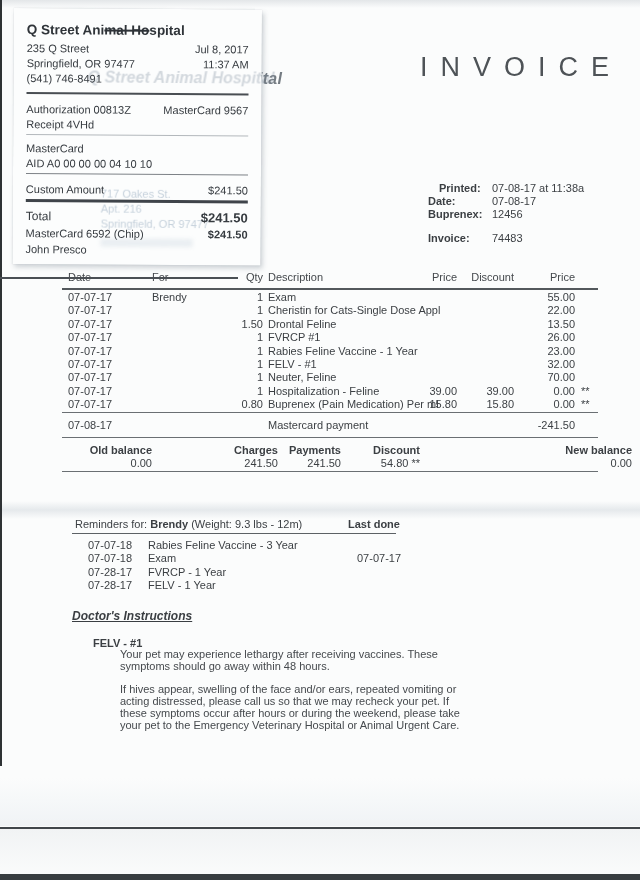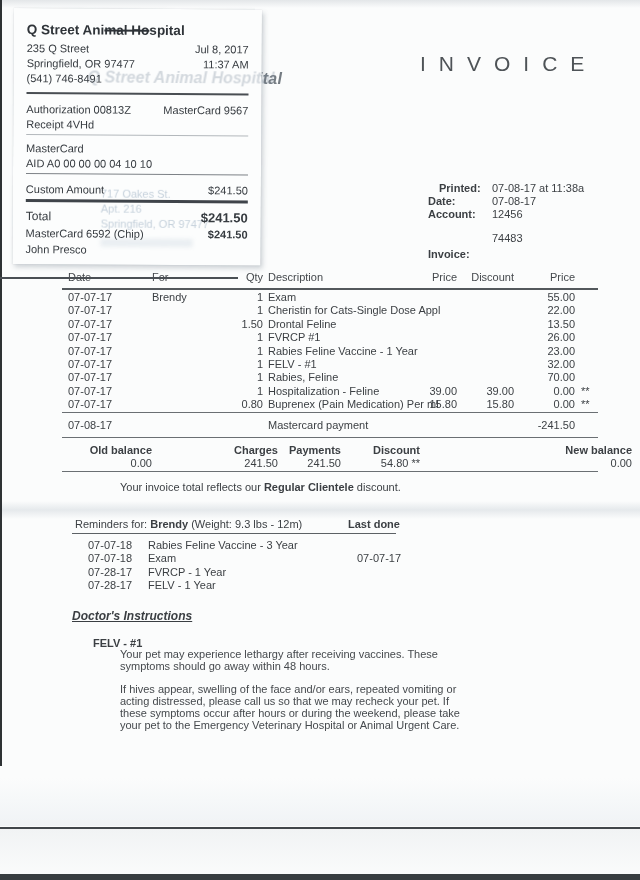--- a/index.html
+++ b/index.html
@@ -33,21 +33,21 @@
   .strike{text-decoration:line-through;text-decoration-thickness:1.5px;}
   .r-hr-dark{top:84px;height:2px;background:#494e53;}
   .r-hr-thin{top:126px;height:1px;background:#b3b8bc;}
   .r-hr-med{top:165px;height:1px;background:#7d8287;}
   .r-hr-thick{top:191px;height:3px;background:#3f444a;}
   .r-total-label{font-size:12px;}
   .r-total-val{font-size:13px;font-weight:bold;}
   .r-chip-val{font-weight:bold;}
 
   
-  .inv-title{left:420px;top:52px;font-size:21px;font-weight:400;letter-spacing:13px;color:#4e5357;white-space:nowrap;}
+  .inv-title{left:420px;top:52px;font-size:27px;font-weight:400;letter-spacing:13px;color:#4e5357;white-space:nowrap;}
   .meta-label{left:428px;font-weight:bold;font-size:11px;}
   .meta-value{left:492px;font-size:11px;}
   .thead{left:60px;top:271px;width:540px;height:14px;font-size:11px;color:#44484c;}
   .items{left:60px;top:291px;width:540px;}
   .payrow{left:60px;top:419px;width:540px;height:13px;font-size:11px;}
   .tr{position:relative;height:13.4px;font-size:11px;}
   .td{position:absolute;white-space:nowrap;}
   .c-date{left:8px;}
   .c-for{left:92px;}
   .c-qty{left:145px;width:58px;text-align:right;}
@@ -136,23 +136,23 @@
     <div class="r" style="top:219px;"><span>MasterCard 6592 (Chip)</span><span class="rt r-chip-val">$241.50</span></div>
     <div class="r" style="top:235px;">John Presco</div>
   </div>
 
   <div class="abs inv-title">INVOICE</div>
 
   <div class="abs meta-label" style="top:182px;margin-left:11px;">Printed:</div>
   <div class="abs meta-value" style="top:182px;">07-08-17 at 11:38a</div>
   <div class="abs meta-label" style="top:195px;">Date:</div>
   <div class="abs meta-value" style="top:195px;">07-08-17</div>
-  <div class="abs meta-label" style="top:208px;">Account:</div>
+  <div class="abs meta-label" style="top:208px;">Buprenex:</div>
   <div class="abs meta-value" style="top:208px;">12456</div>
-  <div class="abs meta-label" style="top:248px;">Invoice:</div>
+  <div class="abs meta-label" style="top:232px;">Invoice:</div>
   <div class="abs meta-value" style="top:232px;">74483</div>
 
   <div class="abs strike-line"></div>
 
   <div class="abs thead">
     <span class="td c-date">Date</span>
     <span class="td c-for">For</span>
     <span class="td c-qty">Qty</span>
     <span class="td c-desc">Description</span>
     <span class="td c-price">Price</span>
@@ -226,21 +226,21 @@
         <span class="td c-price"></span>
         <span class="td c-disc"></span>
         <span class="td c-amt">32.00</span>
         <span class="td c-note"></span>
       </div>
 
       <div class="tr">
         <span class="td c-date">07-07-17</span>
         <span class="td c-for"></span>
         <span class="td c-qty">1</span>
-        <span class="td c-desc">Rabies, Feline</span>
+        <span class="td c-desc">Neuter, Feline</span>
         <span class="td c-price"></span>
         <span class="td c-disc"></span>
         <span class="td c-amt">70.00</span>
         <span class="td c-note"></span>
       </div>
 
       <div class="tr">
         <span class="td c-date">07-07-17</span>
         <span class="td c-for"></span>
         <span class="td c-qty">1</span>
@@ -280,21 +280,20 @@
   </div>
   <div class="abs sumrow" style="top:457px;">
     <span class="s s-old">0.00</span>
     <span class="s s-chg">241.50</span>
     <span class="s s-pay">241.50</span>
     <span class="s s-disc">54.80 **</span>
     <span class="s s-new">0.00</span>
   </div>
   <div class="abs rule" style="top:471px;"></div>
 
-  <div class="abs note-line"><span>Your invoice total reflects our </span><span class="b">Regular Clientele</span><span> discount.</span></div>
 
   <div class="abs rem-head"><span>Reminders for: </span><span class="b">Brendy</span><span>  (Weight: 9.3 lbs - 12m)</span></div>
   <div class="abs rem-lastdone">Last done</div>
   <div class="abs rem-rule"></div>
 
   <div class="abs rem-items">
 
       <div class="tr">
         <span class="td rm-date">07-07-18</span>
         <span class="td rm-desc">Rabies Feline Vaccine - 3 Year</span>

